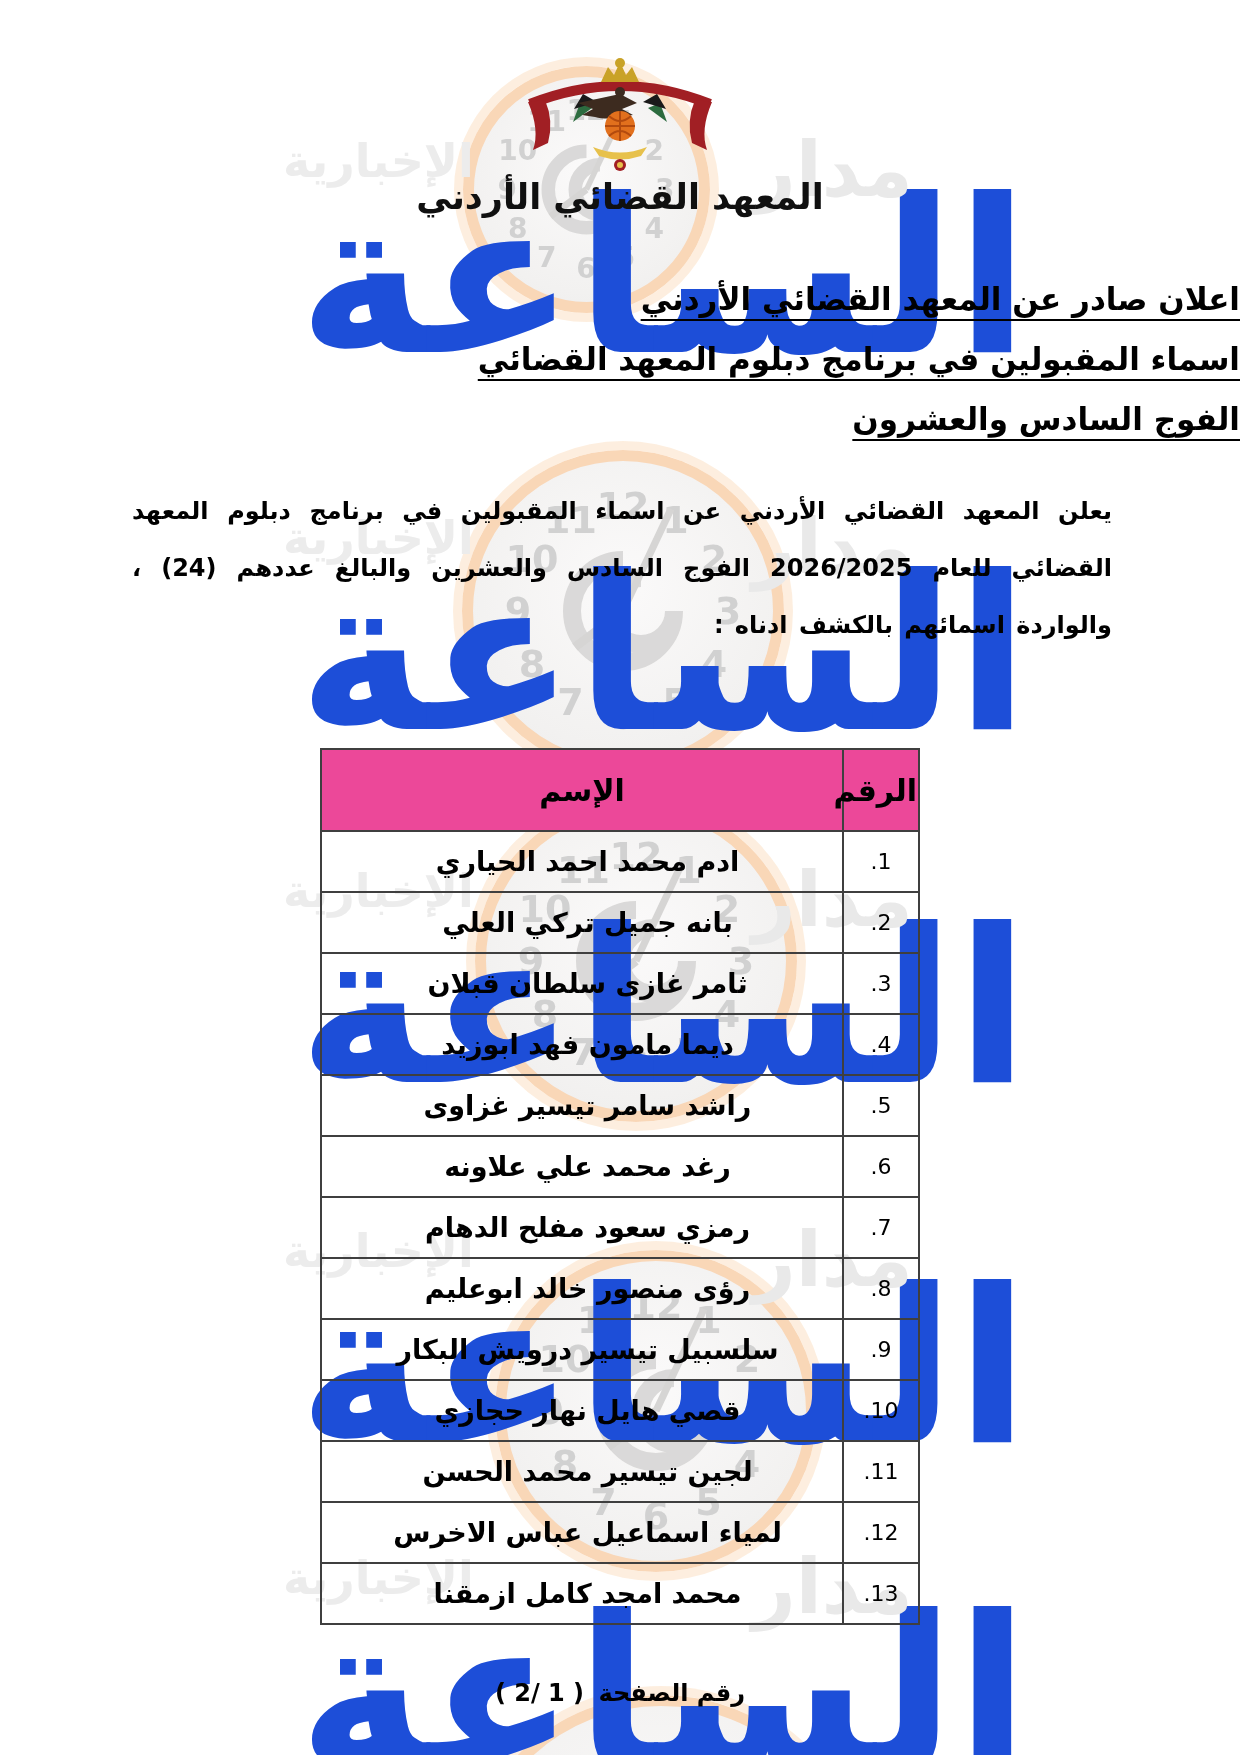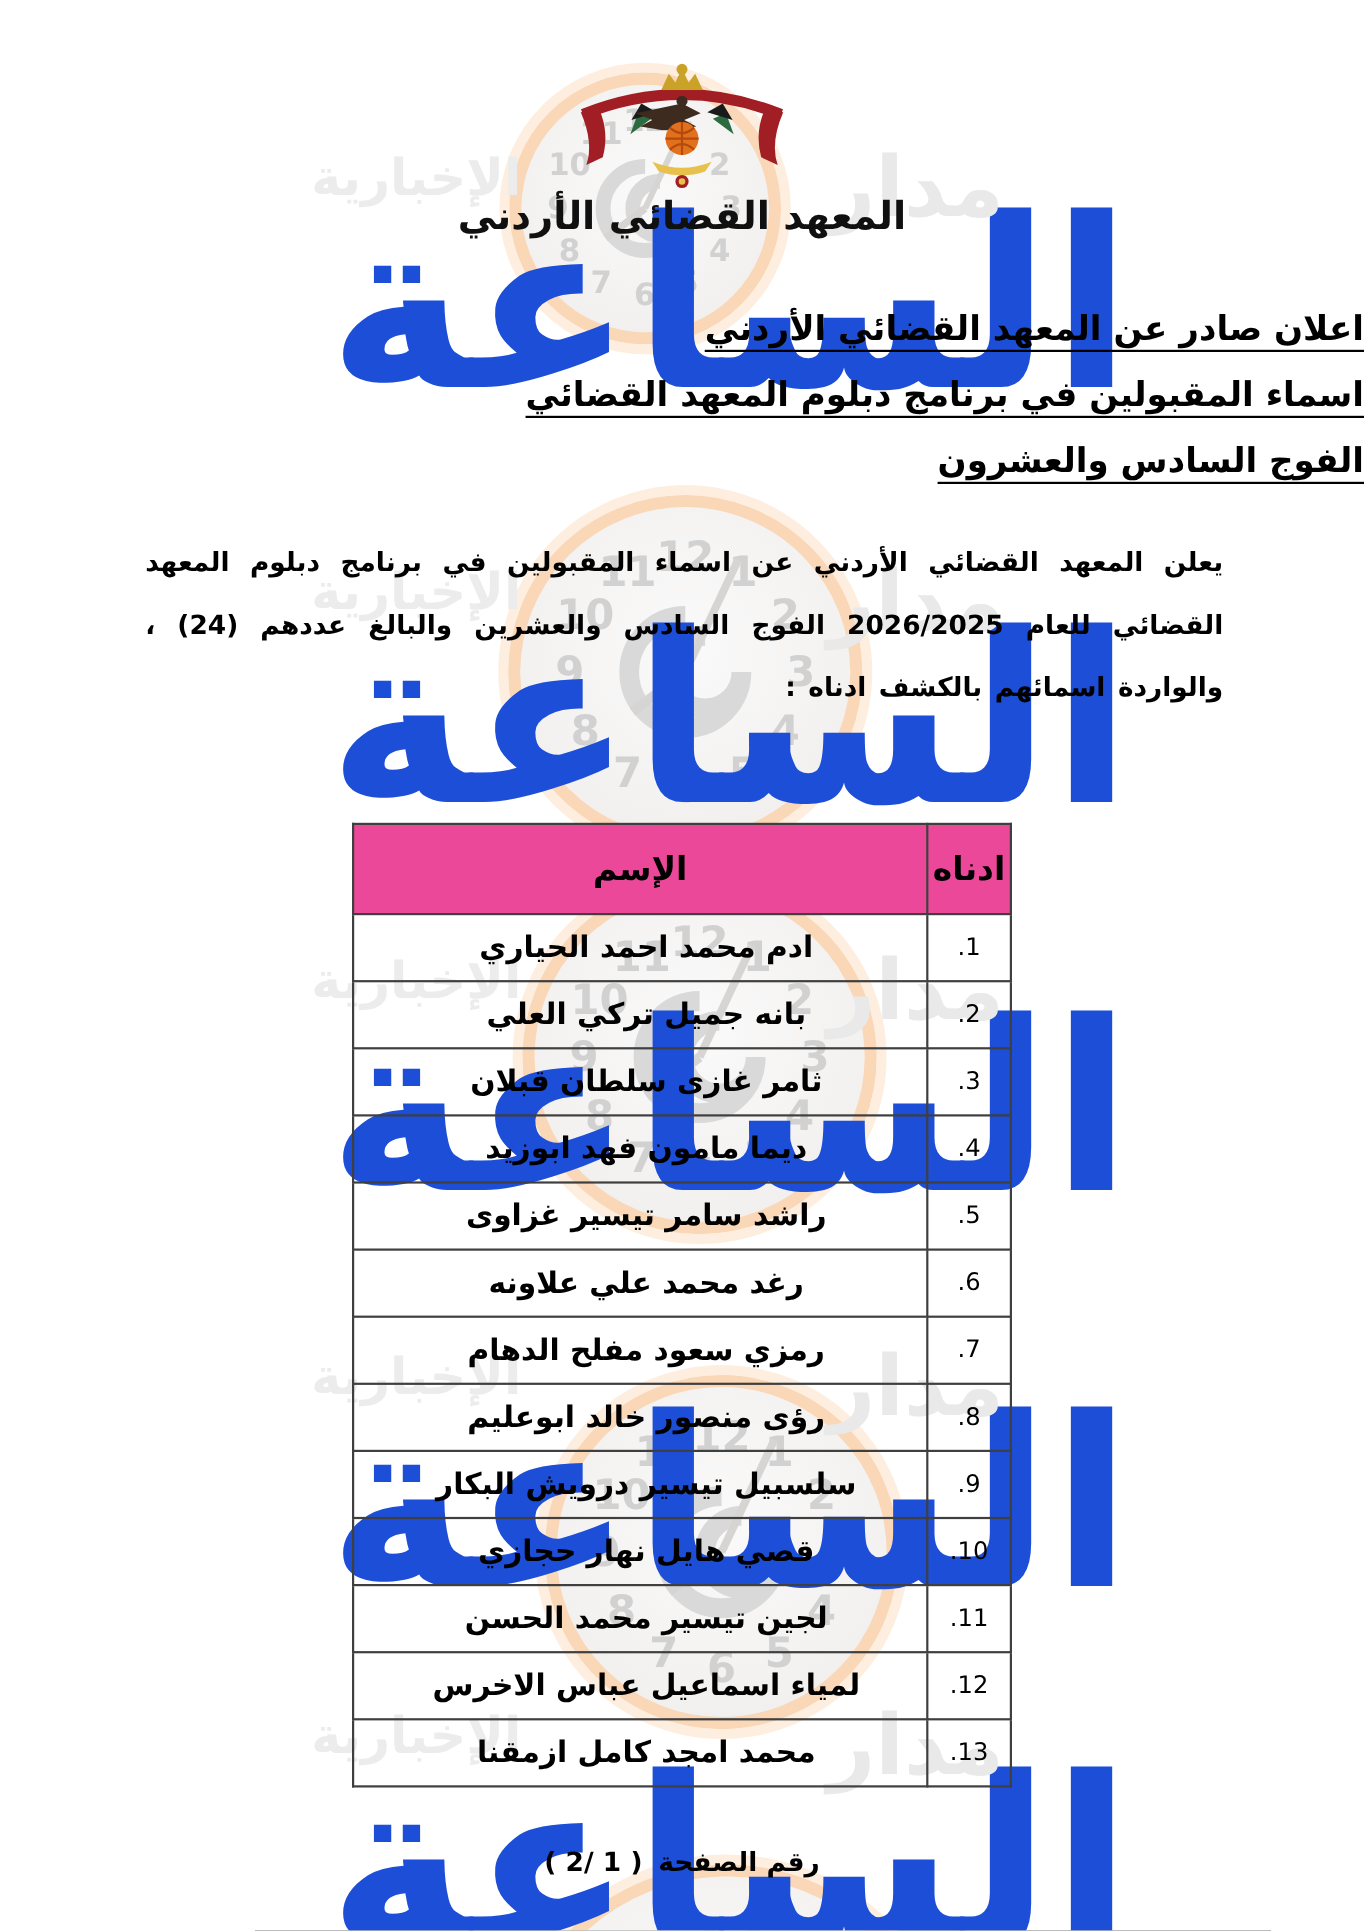--- a/index.html
+++ b/index.html
@@ -196,21 +196,21 @@
       <div class="title">اعلان صادر عن المعهد القضائي الأردني</div>
       <div class="title">اسماء المقبولين في برنامج دبلوم المعهد القضائي</div>
       <div class="title">الفوج السادس والعشرون</div>
     </div>
 
     <p class="announce">يعلن المعهد القضائي الأردني عن اسماء المقبولين في برنامج دبلوم المعهد القضائي للعام 2026/2025 الفوج السادس والعشرين والبالغ عددهم (24) ، والواردة اسمائهم بالكشف ادناه :</p>
 
     <table class="names">
       <thead>
         <tr>
-          <th class="num-col" style="width:72px;">ادناه</th>
+          <th class="num-col" style="width:72px;">الرقم</th>
           <th class="name-col">الإسم</th>
         </tr>
       </thead>
       <tbody id="rows">
           <tr>
             <td class="num-cell" dir="rtl">1.</td>
             <td class="name-cell" dir="rtl">ادم محمد احمد الحياري</td>
           </tr>
           <tr>
             <td class="num-cell" dir="rtl">2.</td>

